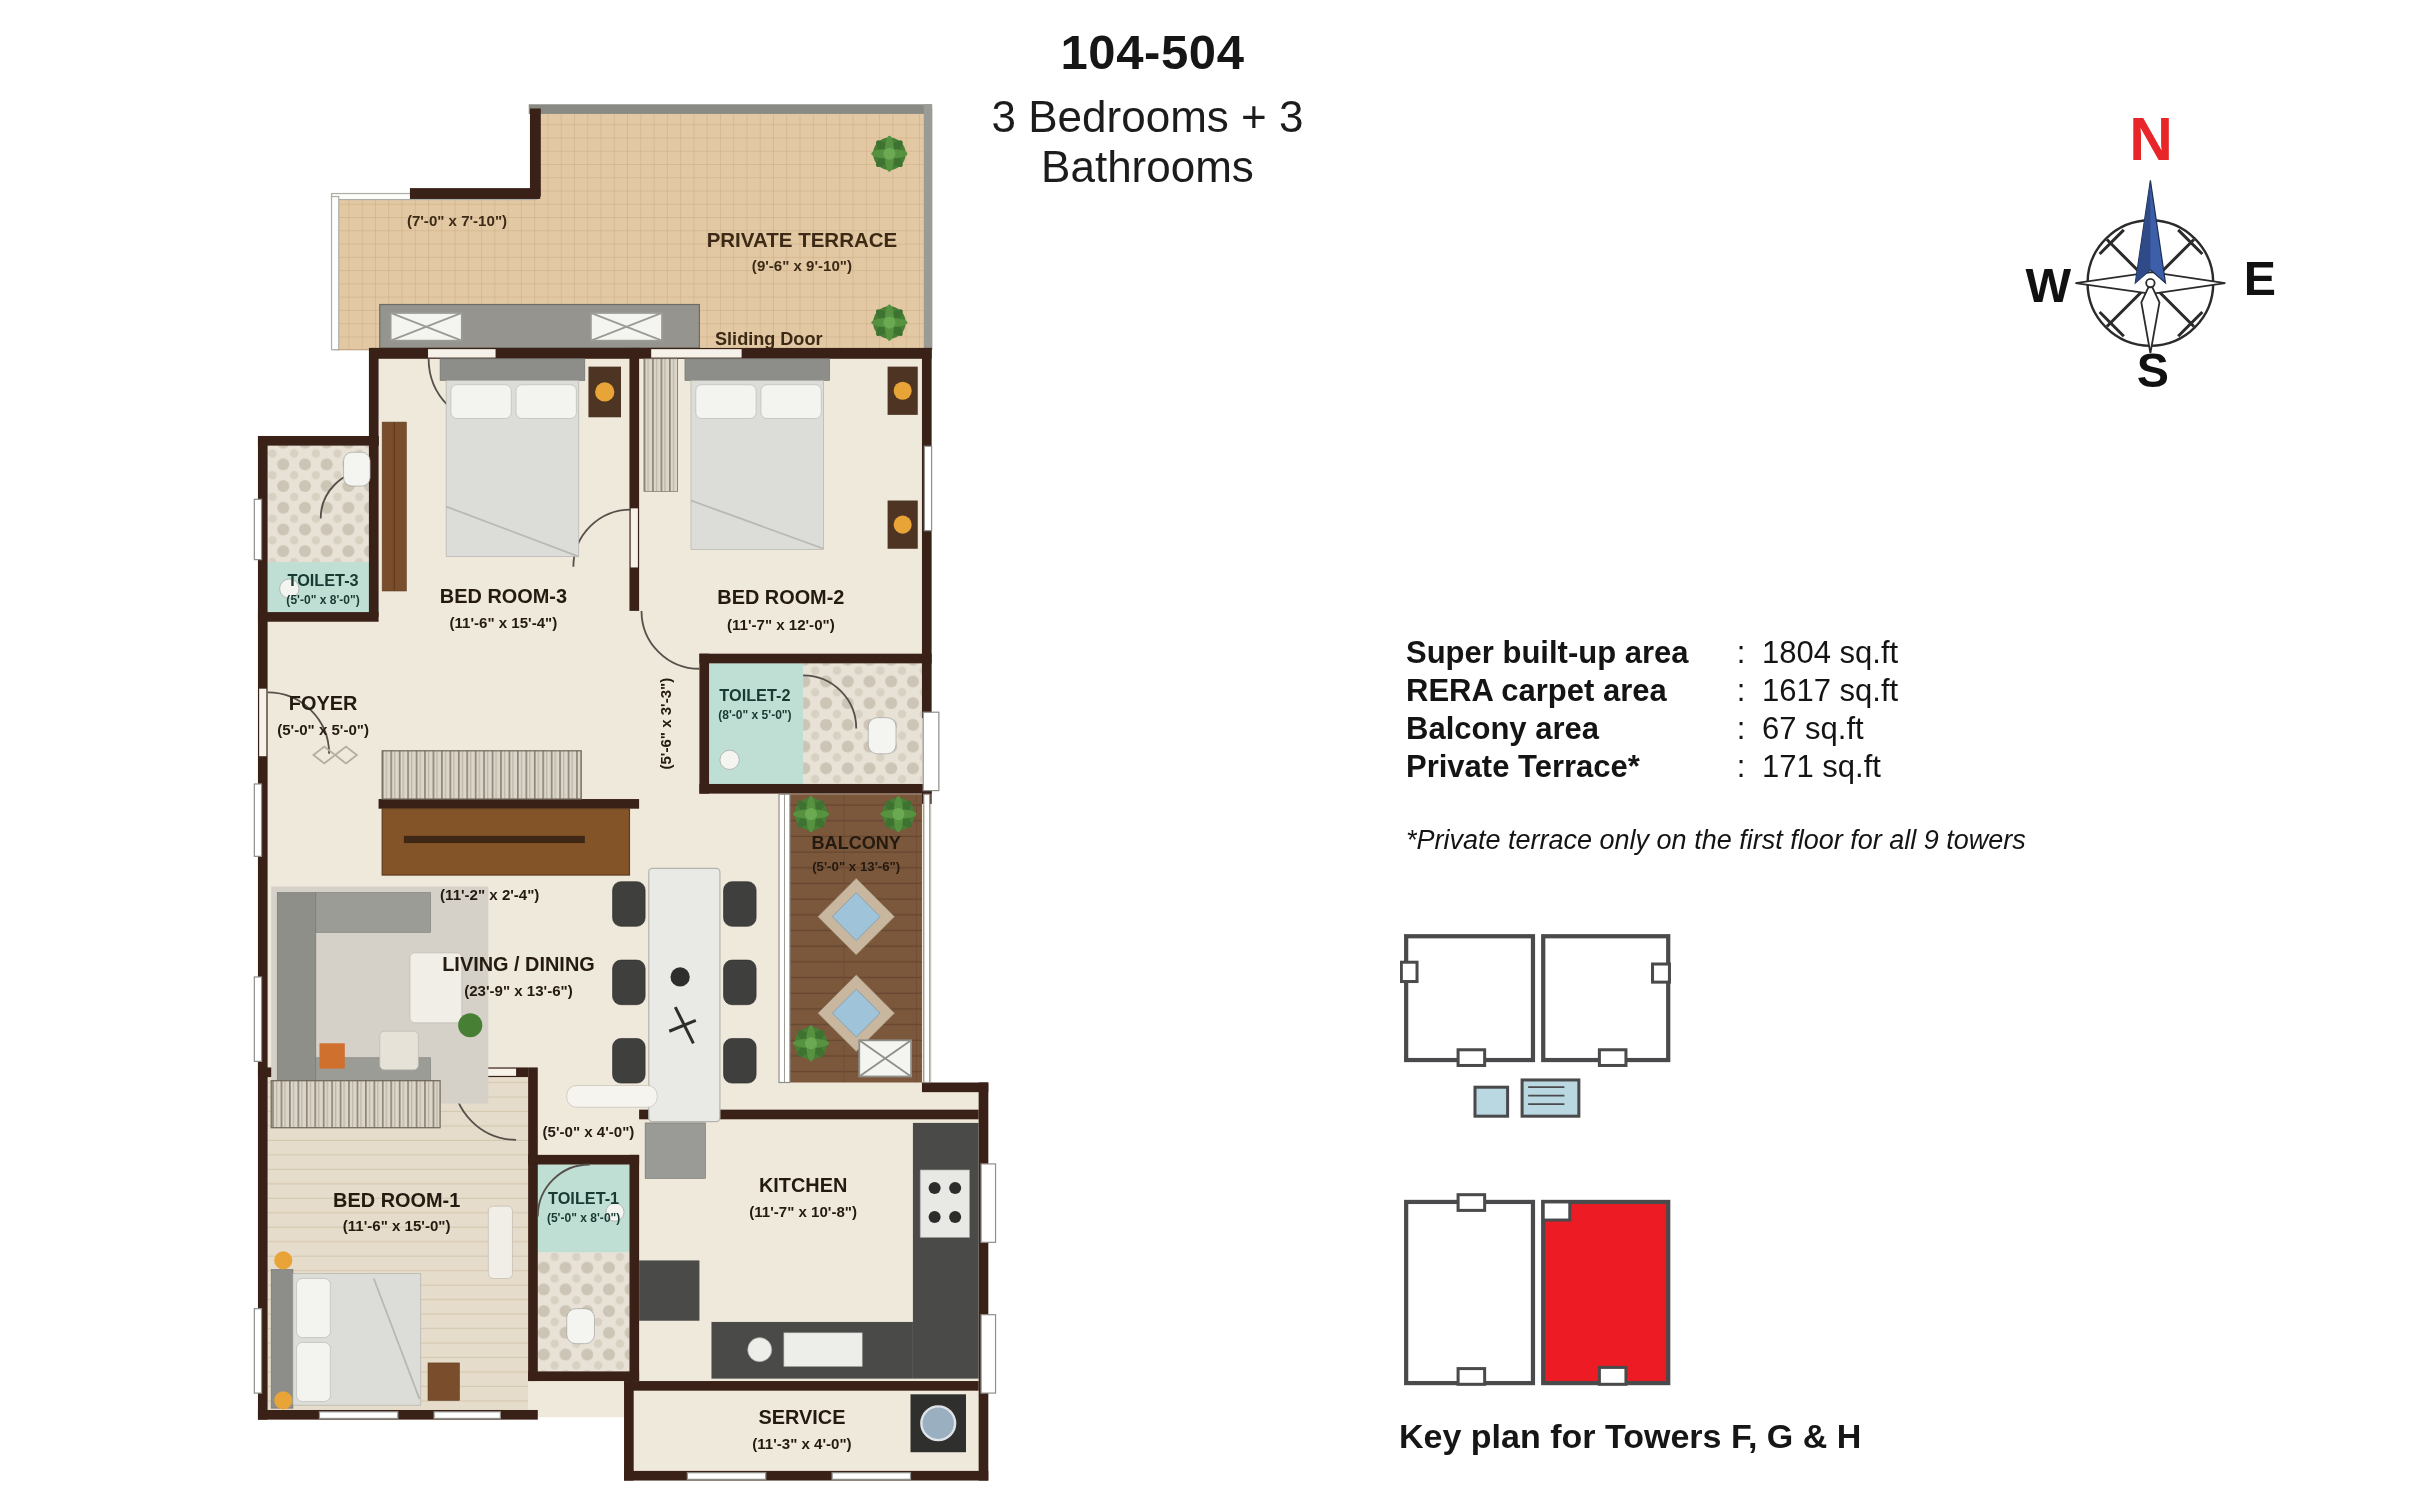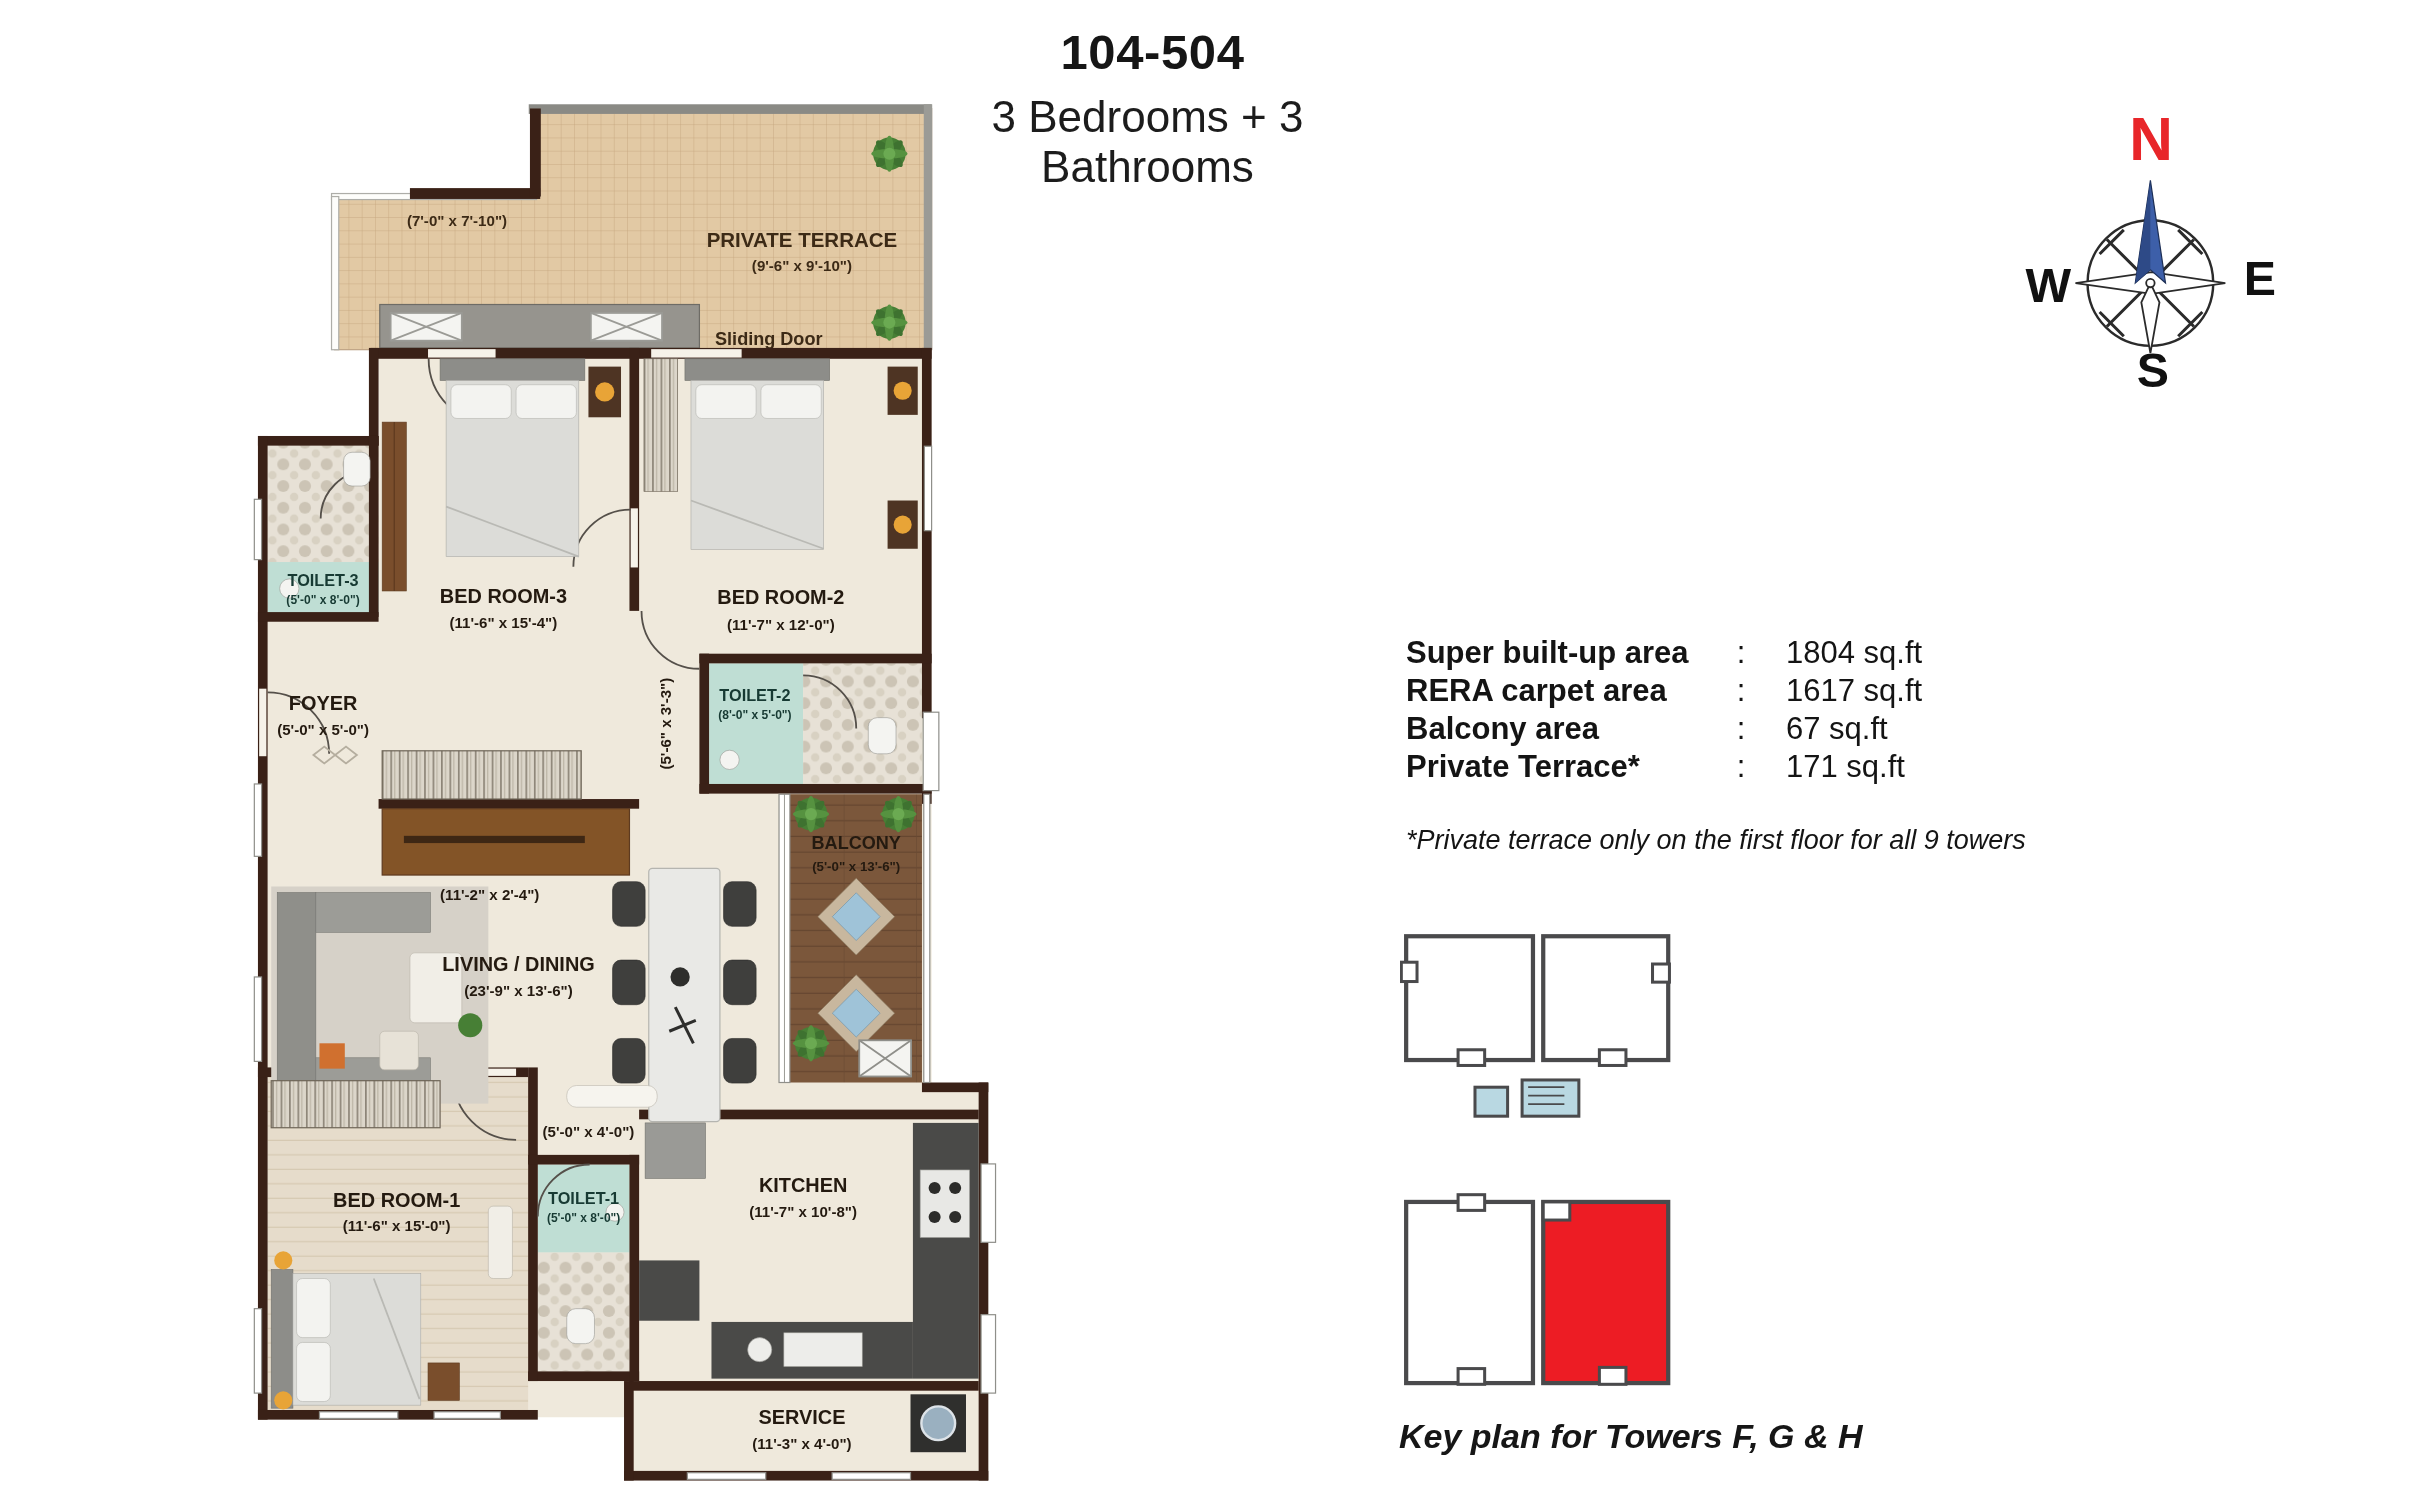--- a/index.html
+++ b/index.html
@@ -4,23 +4,23 @@
 <style>
   html,body{margin:0;padding:0;background:#ffffff;}
   body{width:2413px;height:1508px;position:relative;font-family:"Liberation Sans",sans-serif;overflow:hidden;}
   .abs{position:absolute;}
   .title{left:887px;top:24px;width:531px;text-align:center;font-size:49px;font-weight:bold;color:#161616;letter-spacing:0.6px;}
   .subtitle{left:882px;top:92px;width:531px;text-align:center;font-size:44px;color:#1c1c1c;}
   .areas{left:1406px;top:635px;width:700px;color:#141414;}
   .area-row{display:flex;align-items:baseline;height:38px;font-size:31px;}
   .area-label{width:314px;font-weight:bold;}
   .area-colon{width:42px;text-align:center;}
-  .area-value{flex:1;margin-left:24px;}
+  .area-value{flex:1;}
   .note{left:1406px;top:825px;width:784px;font-size:27px;font-style:italic;color:#141414;}
-  .caption{left:1399px;top:1417px;width:603px;font-size:34px;font-weight:bold;color:#161616;font-style:italic;}
+  .caption{left:1399px;top:1417px;width:603px;font-size:34px;font-weight:bold;color:#161616;}
   svg text{font-family:"Liberation Sans",sans-serif;}
   .room-name{font-size:33px;font-weight:bold;fill:#241a10;}
   .room-dim{font-size:25px;font-weight:bold;fill:#241a10;}
   .room-name-sm{font-size:27px;font-weight:bold;fill:#173a33;}
   .room-dim-sm{font-size:20px;font-weight:bold;fill:#173a33;}
   .terr-name{font-size:34px;font-weight:bold;fill:#3c2a16;}
   .terr-dim{font-size:25px;font-weight:bold;fill:#3c2a16;}
   .compass-letter{font-size:80px;font-weight:bold;fill:#111;}
   .compass-n{font-size:100px;font-weight:bold;fill:#E8262A;}
 </style>

